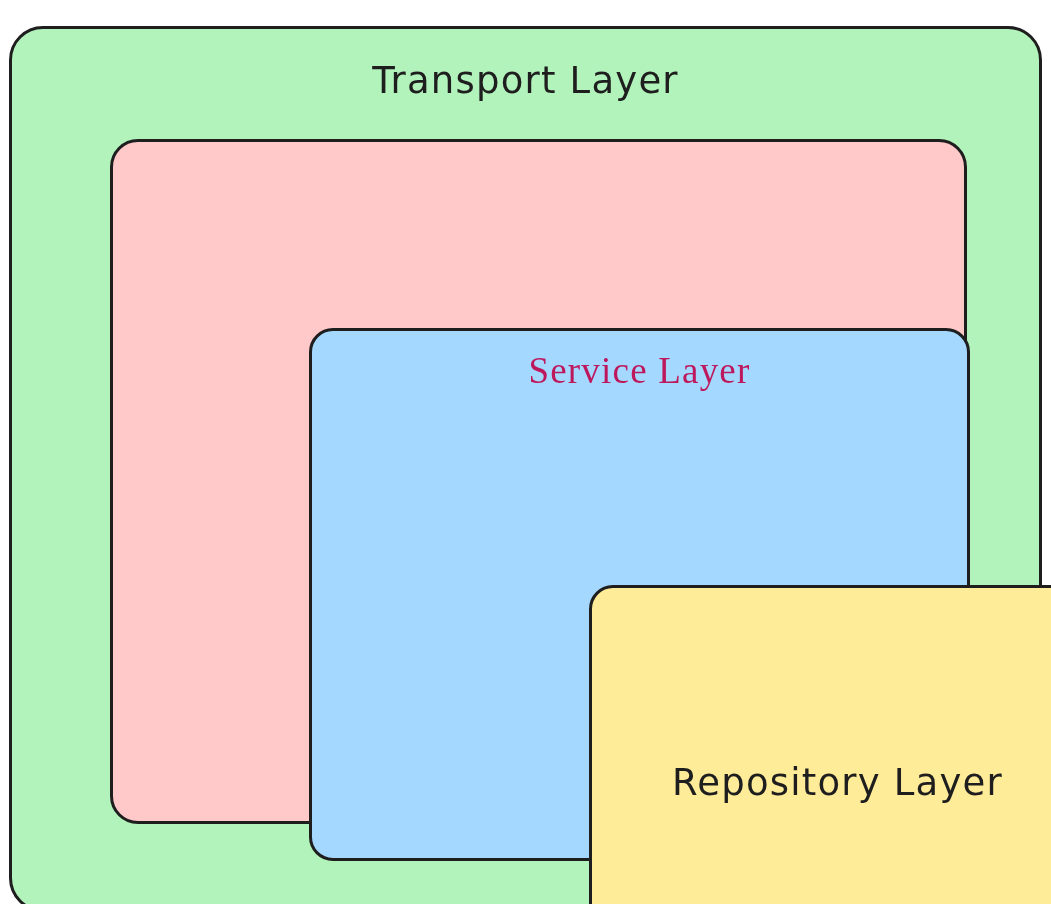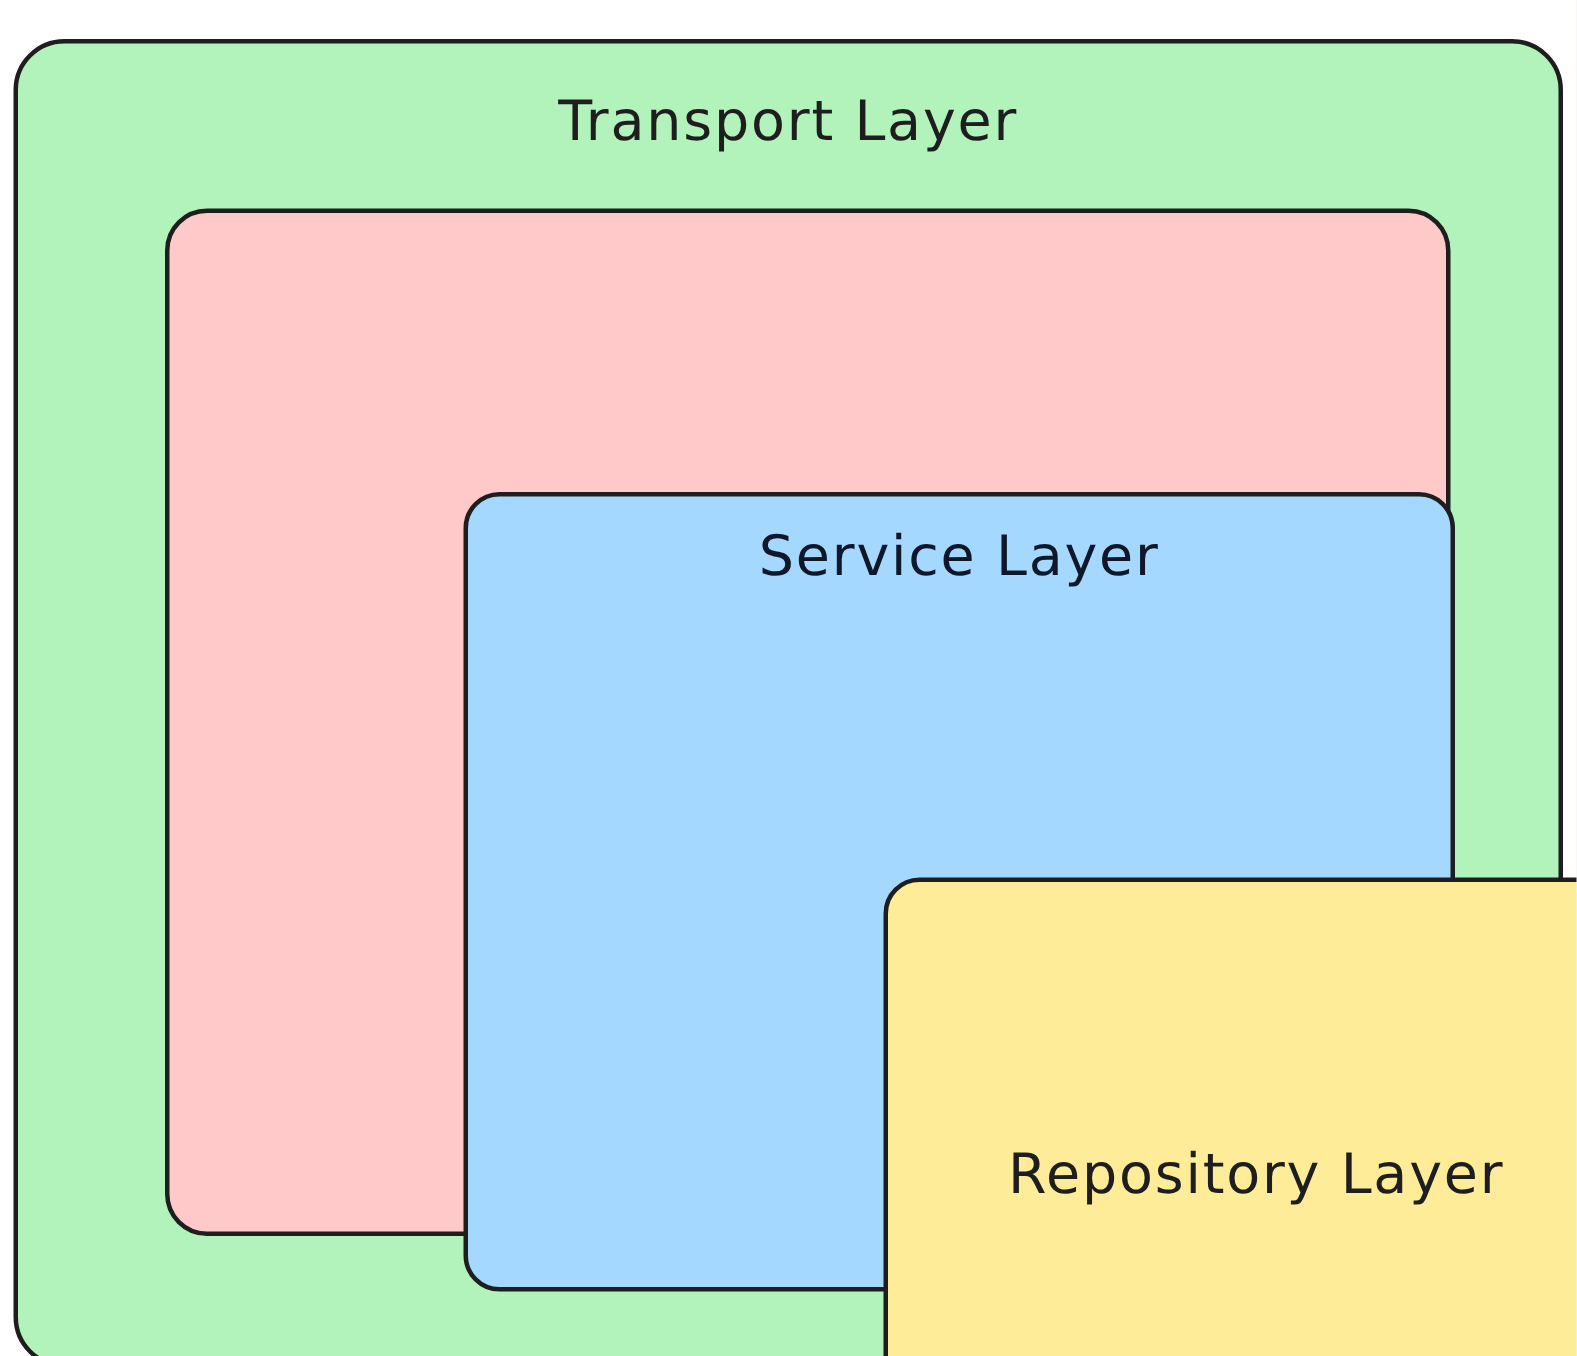--- a/index.html
+++ b/index.html
@@ -104,21 +104,21 @@
 
   <div class="layer-box" id="layer-transport" style="background: rgb(178, 242, 187); border-color: rgb(30, 30, 30);">
 
     <div class="layer-label" id="label-transport" style="color: rgb(30, 30, 30);">Transport Layer</div>
 
     <div class="layer-box" id="layer-endpoint" style="background: rgb(255, 201, 201); border-color: rgb(30, 30, 30);">
 
 
       <div class="layer-box" id="layer-service" style="background: rgb(165, 216, 255); border-color: rgb(30, 30, 30);">
 
-        <div class="layer-label" id="label-service" style="color: #0f172a;">Service Layer</div>
+        <div class="layer-label" id="label-service" style="color: #be185d; font-family: Liberation Serif, serif;">Service Layer</div>
 
         <div class="layer-box" id="layer-repository" style="background: rgb(255, 236, 153); border-color: rgb(30, 30, 30);">
 
           <div class="layer-label" id="label-repository" style="color: rgb(30, 30, 30);">Repository Layer</div>
 
         </div>
       </div>
     </div>
   </div>
 </div>

